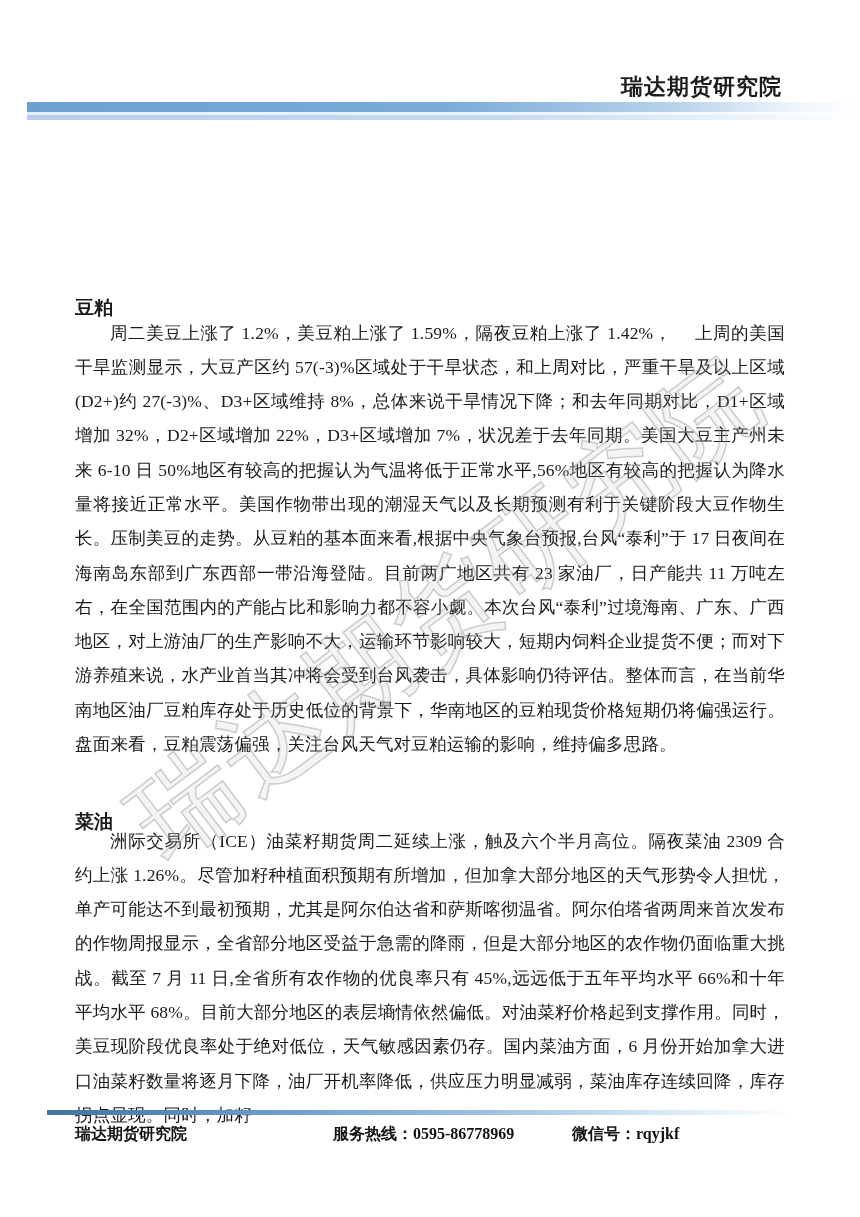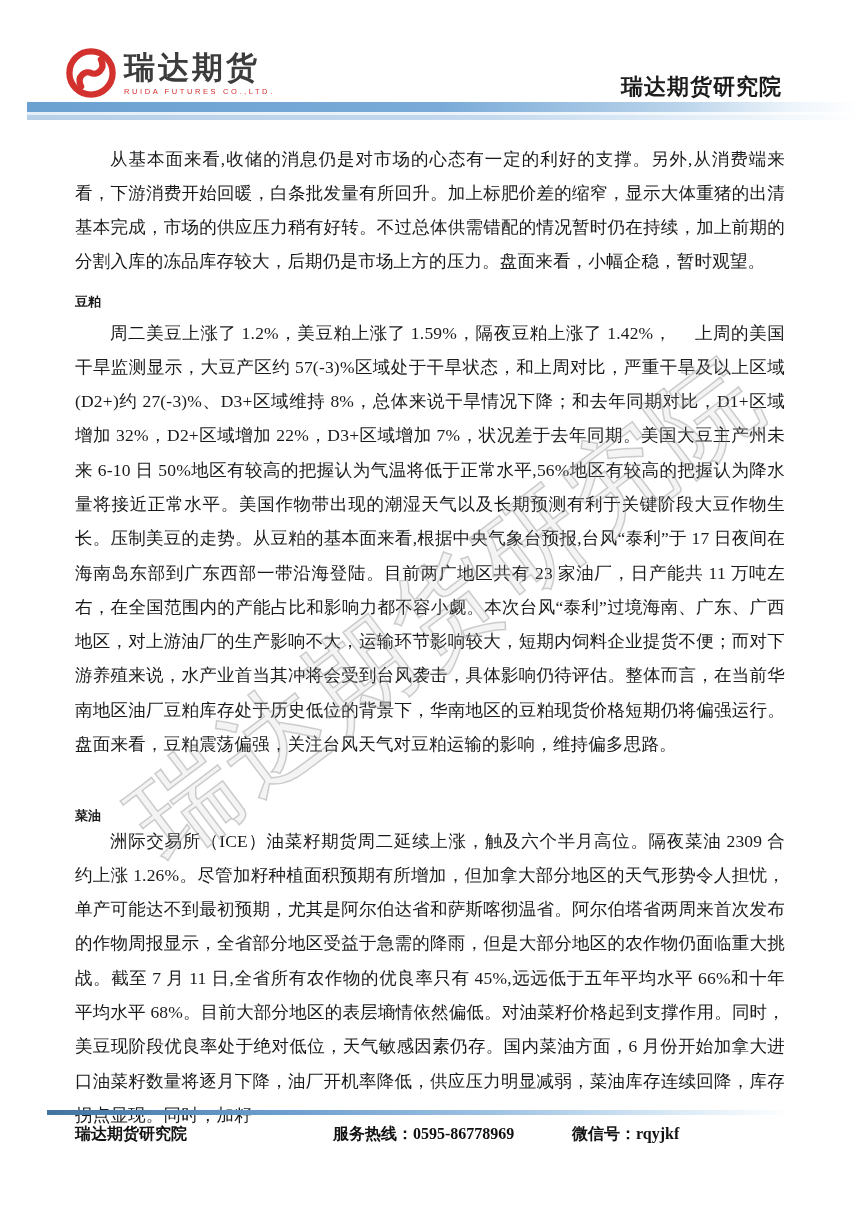--- a/index.html
+++ b/index.html
@@ -39,62 +39,48 @@
     font-size:104px; line-height:120px; text-align:center; white-space:nowrap;
     font-family:"Liberation Serif","DejaVu Serif",serif;
     color:rgba(165,165,165,0.12);
     -webkit-text-stroke:1.5px rgba(140,140,140,0.42);
     letter-spacing:4px; pointer-events:none; z-index:5;
   }
   
   .bodytext { position:absolute; left:75px; width:710px; text-align:justify;
     font-size:17.5px; line-height:34.3px; letter-spacing:0.2px; }
   .bodytext.indent { text-indent:2em; }
-  .sec-title { position:absolute; left:75px; font-size:13px; font-weight:bold; line-height:30px; }
+  .sec-title { position:absolute; left:75px; font-size:19px; font-weight:bold; line-height:30px; }
   .pos-intro   { top:124px; }
   .pos-h1      { top:274px; }
   .pos-p1      { top:298px; }
   .pos-h2      { top:788px; }
   .pos-p2      { top:806px; }
   
   .bar-bottom { position:absolute; left:47px; top:1110px; width:745px; height:5px;
     background:linear-gradient(to right,#41749f 0%,#6b9cce 30%,#9fc2e2 60%,#dcebf6 85%,#ffffff 100%); }
   .footer-text { position:absolute; top:1124px; font-size:16px; font-weight:bold; color:#111; white-space:nowrap; }
   .footer-left   { left:75px; }
   .footer-center { left:333px;text-align:right; }
   .footer-right  { left:572px; }
 </style>
 </head>
 <body>
 
 <div class="page">
 
-  <div class="logo">
-    <span class="logo-icon">
-      <svg viewBox="0 0 60 60" width="54" height="54">
-        <circle cx="30" cy="30" r="24" fill="none" stroke="#d3312d" stroke-width="7"></circle>
-        <path d="M19 45 C 13 33 25 27 30 30 C 35 33 47 27 41 15" fill="none" stroke="#d3312d" stroke-width="7" stroke-linecap="round"></path>
-        <path d="M14 20 L 26 13 M34 47 L 46 40" stroke="#ffffff" stroke-width="3"></path>
-      </svg>
-    </span>
-    <span class="logo-textcol">
-      <div class="logo-cn">瑞达期货</div>
-      <div class="logo-en">RUIDA FUTURES CO.,LTD.</div>
-    </span>
-  </div>
   <div class="header-title">瑞达期货研究院</div>
   <div class="bar-top">
     <div class="band1"></div>
       <div class="band2"></div>
       <div class="band3"></div>
   </div>
 
   <div class="watermark">瑞达期货研究院</div>
 
-  <p class="bodytext indent pos-intro">从基本面来看,收储的消息仍是对市场的心态有一定的利好的支撑。另外,从消费端来看，下游消费开始回暖，白条批发量有所回升。加上标肥价差的缩窄，显示大体重猪的出清基本完成，市场的供应压力稍有好转。不过总体供需错配的情况暂时仍在持续，加上前期的分割入库的冻品库存较大，后期仍是市场上方的压力。盘面来看，小幅企稳，暂时观望。</p>
 
   <h3 class="sec-title pos-h1">豆粕</h3>
   <p class="bodytext indent pos-p1">周二美豆上涨了 1.2%，美豆粕上涨了 1.59%，隔夜豆粕上涨了 1.42%，　 上周的美国干旱监测显示，大豆产区约 57(-3)%区域处于干旱状态，和上周对比，严重干旱及以上区域(D2+)约 27(-3)%、D3+区域维持 8%，总体来说干旱情况下降；和去年同期对比，D1+区域增加 32%，D2+区域增加 22%，D3+区域增加 7%，状况差于去年同期。美国大豆主产州未来 6-10 日 50%地区有较高的把握认为气温将低于正常水平,56%地区有较高的把握认为降水量将接近正常水平。美国作物带出现的潮湿天气以及长期预测有利于关键阶段大豆作物生长。压制美豆的走势。从豆粕的基本面来看,根据中央气象台预报,台风“泰利”于 17 日夜间在海南岛东部到广东西部一带沿海登陆。目前两广地区共有 23 家油厂，日产能共 11 万吨左右，在全国范围内的产能占比和影响力都不容小觑。本次台风“泰利”过境海南、广东、广西地区，对上游油厂的生产影响不大，运输环节影响较大，短期内饲料企业提货不便；而对下游养殖来说，水产业首当其冲将会受到台风袭击，具体影响仍待评估。整体而言，在当前华南地区油厂豆粕库存处于历史低位的背景下，华南地区的豆粕现货价格短期仍将偏强运行。盘面来看，豆粕震荡偏强，关注台风天气对豆粕运输的影响，维持偏多思路。</p>
 
   <h3 class="sec-title pos-h2">菜油</h3>
   <p class="bodytext indent pos-p2">洲际交易所（ICE）油菜籽期货周二延续上涨，触及六个半月高位。隔夜菜油 2309 合约上涨 1.26%。尽管加籽种植面积预期有所增加，但加拿大部分地区的天气形势令人担忧，单产可能达不到最初预期，尤其是阿尔伯达省和萨斯喀彻温省。阿尔伯塔省两周来首次发布的作物周报显示，全省部分地区受益于急需的降雨，但是大部分地区的农作物仍面临重大挑战。截至 7 月 11 日,全省所有农作物的优良率只有 45%,远远低于五年平均水平 66%和十年平均水平 68%。目前大部分地区的表层墒情依然偏低。对油菜籽价格起到支撑作用。同时，美豆现阶段优良率处于绝对低位，天气敏感因素仍存。国内菜油方面，6 月份开始加拿大进口油菜籽数量将逐月下降，油厂开机率降低，供应压力明显减弱，菜油库存连续回降，库存拐点显现。同时，加籽</p>
 
   <div class="bar-bottom"></div>
   <div class="footer-text footer-left">瑞达期货研究院</div>
   <div class="footer-text footer-center">服务热线：0595-86778969</div>

